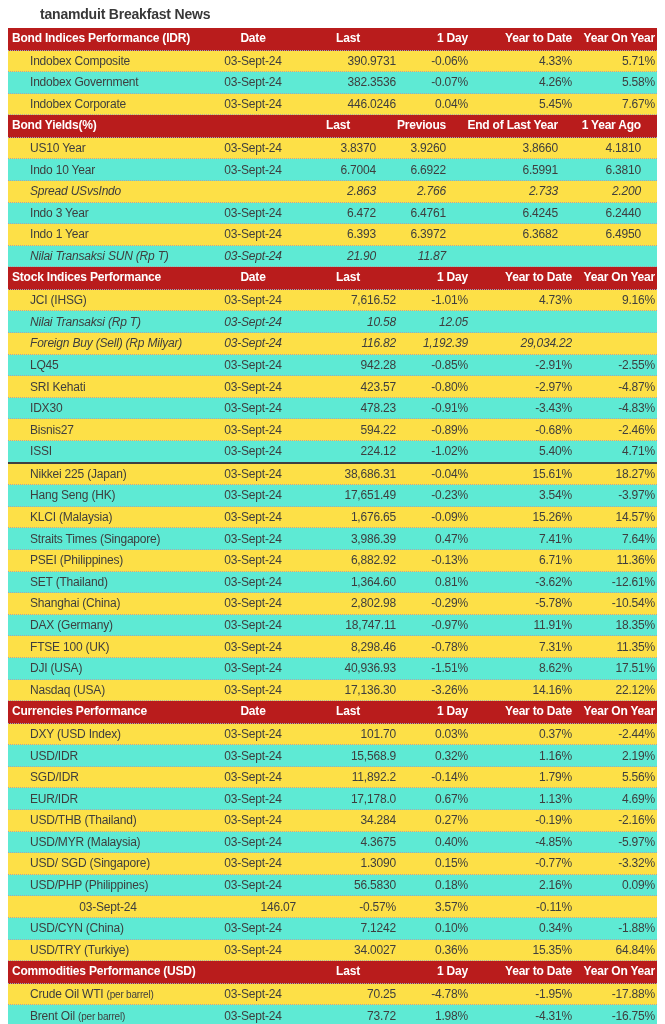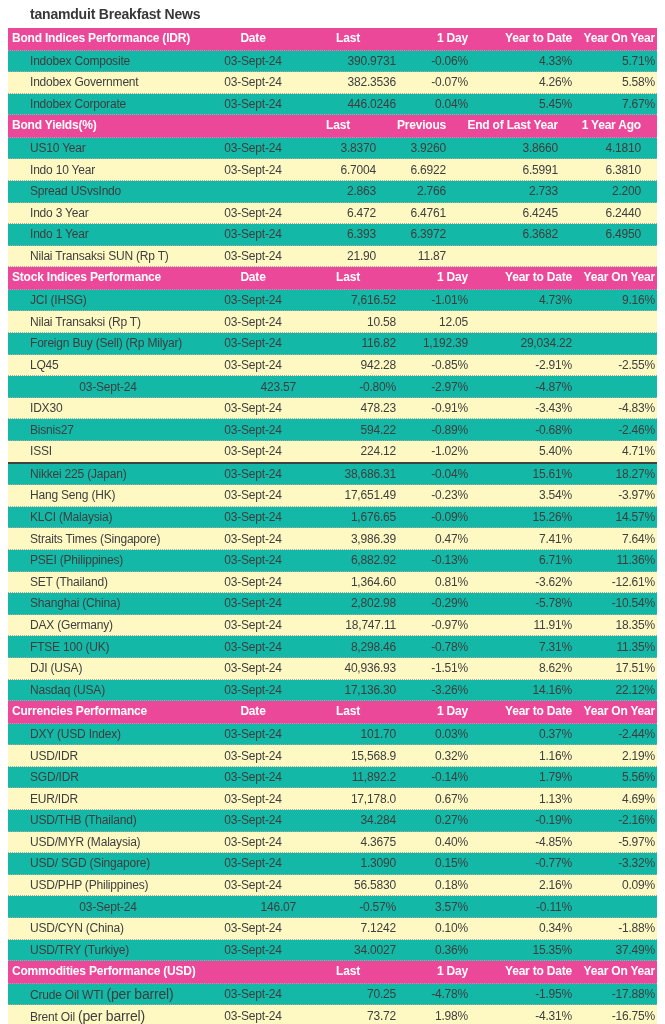--- a/index.html
+++ b/index.html
@@ -1,31 +1,31 @@
 <!DOCTYPE html>
 <html><head>
 <meta charset="utf-8">
 <style>
   html,body{margin:0;padding:0;width:665px;height:1024px;background:#fff;overflow:hidden}
   body{font-family:"Liberation Sans","DejaVu Sans",sans-serif;color:#3e3e3e;letter-spacing:-0.2px}
   .page{padding:3px 8px 0}
-  .title{font-size:14px;font-weight:700;color:#383838;margin:3px 0 6px 22px}
-  .sec-header{display:grid;height:21.5px;line-height:21.5px;background:#ec4899;color:#fff;font-weight:700;font-size:12px;border-bottom:1px dotted #93a9bd;align-items:center}
+  .title{font-size:14px;font-weight:700;color:#383838;margin:3px 0 6px 32px}
+  .sec-header{display:grid;height:21.5px;line-height:21.5px;background:#b91c1c;color:#fff;font-weight:700;font-size:12px;border-bottom:1px dotted #93a9bd;align-items:center}
   .g-std{grid-template-columns:200px 90px 100px 72px 104px 83px}
   .g-yld{grid-template-columns:200px 90px 80px 70px 112px 83px}
-  .row{display:grid;height:20.6px;font-size:12px;border-bottom:1px dotted #a9a9a9;align-items:center;background:#14b8a6}
-  .row.alt{background:#fef9c3}
+  .row{display:grid;height:20.6px;font-size:12px;border-bottom:1px dotted #a9a9a9;align-items:center;background:#fde047}
+  .row.alt{background:#5eead4}
   .row.divider{border-bottom:2px solid #404040}
   .c-name{padding-left:22px;white-space:nowrap;overflow:visible}
   .sec-header .c-name{padding-left:4px}
   .c-date{text-align:center;white-space:nowrap}
   .c-num{text-align:right;padding-right:2px;white-space:nowrap}
   .h-center{text-align:center;white-space:nowrap}
-  .italic{}
-  .small{font-size:14px}
+  .italic{font-style:italic}
+  .small{font-size:10px}
 </style>
 </head>
 <body>
 
 <div class="page">
   <div class="title">tanamduit Breakfast News</div>
   <div id="report">
       <div class="sec-header g-std">
         <div class="c-name">Bond Indices Performance (IDR)</div>
         <div class="h-center">Date</div>
@@ -148,20 +148,21 @@
       </div>
       <div class="row g-std alt">
         <div class="c-name"><span>LQ45</span></div>
         <div class="c-date">03-Sept-24</div>
         <div class="c-num">942.28</div>
         <div class="c-num">-0.85%</div>
         <div class="c-num">-2.91%</div>
         <div class="c-num">-2.55%</div>
       </div>
       <div class="row g-std">
+        <div class="c-name"><span>SRI Kehati</span></div>
         <div class="c-date">03-Sept-24</div>
         <div class="c-num">423.57</div>
         <div class="c-num">-0.80%</div>
         <div class="c-num">-2.97%</div>
         <div class="c-num">-4.87%</div>
       </div>
       <div class="row g-std alt">
         <div class="c-name"><span>IDX30</span></div>
         <div class="c-date">03-Sept-24</div>
         <div class="c-num">478.23</div>
@@ -359,21 +360,21 @@
         <div class="c-num">0.10%</div>
         <div class="c-num">0.34%</div>
         <div class="c-num">-1.88%</div>
       </div>
       <div class="row g-std">
         <div class="c-name"><span>USD/TRY (Turkiye)</span></div>
         <div class="c-date">03-Sept-24</div>
         <div class="c-num">34.0027</div>
         <div class="c-num">0.36%</div>
         <div class="c-num">15.35%</div>
-        <div class="c-num">37.49%</div>
+        <div class="c-num">64.84%</div>
       </div>
       <div class="sec-header g-std">
         <div class="c-name">Commodities Performance (USD)</div>
         <div class="h-center"></div>
         <div class="h-center">Last</div>
         <div class="c-num">1 Day</div>
         <div class="c-num">Year to Date</div>
         <div class="c-num">Year On Year</div>
       </div>
       <div class="row g-std">

